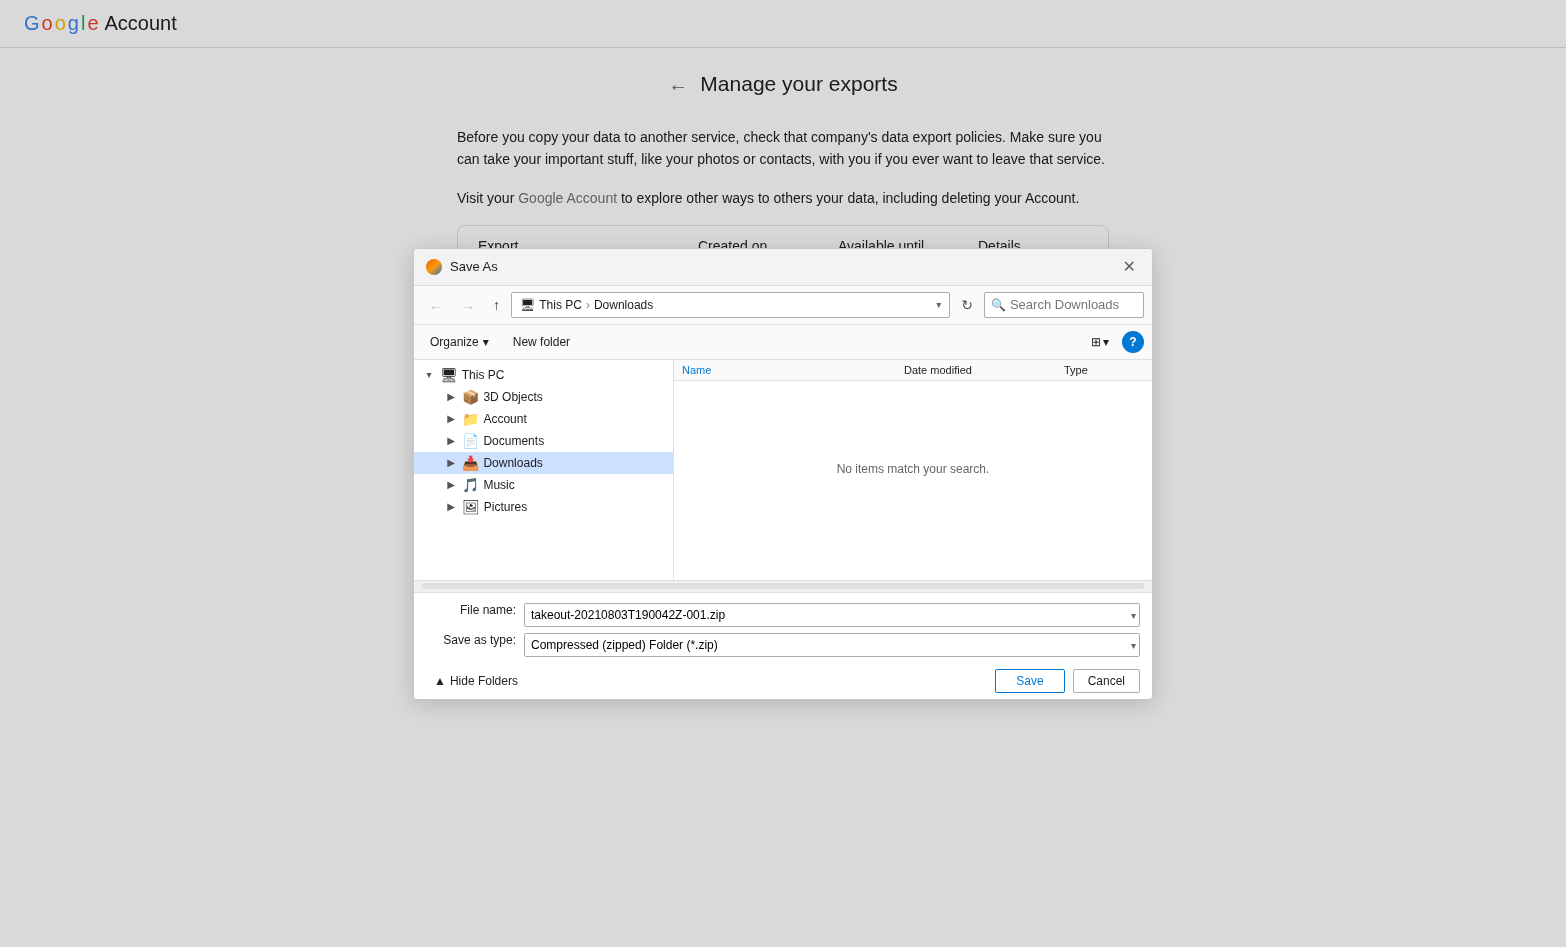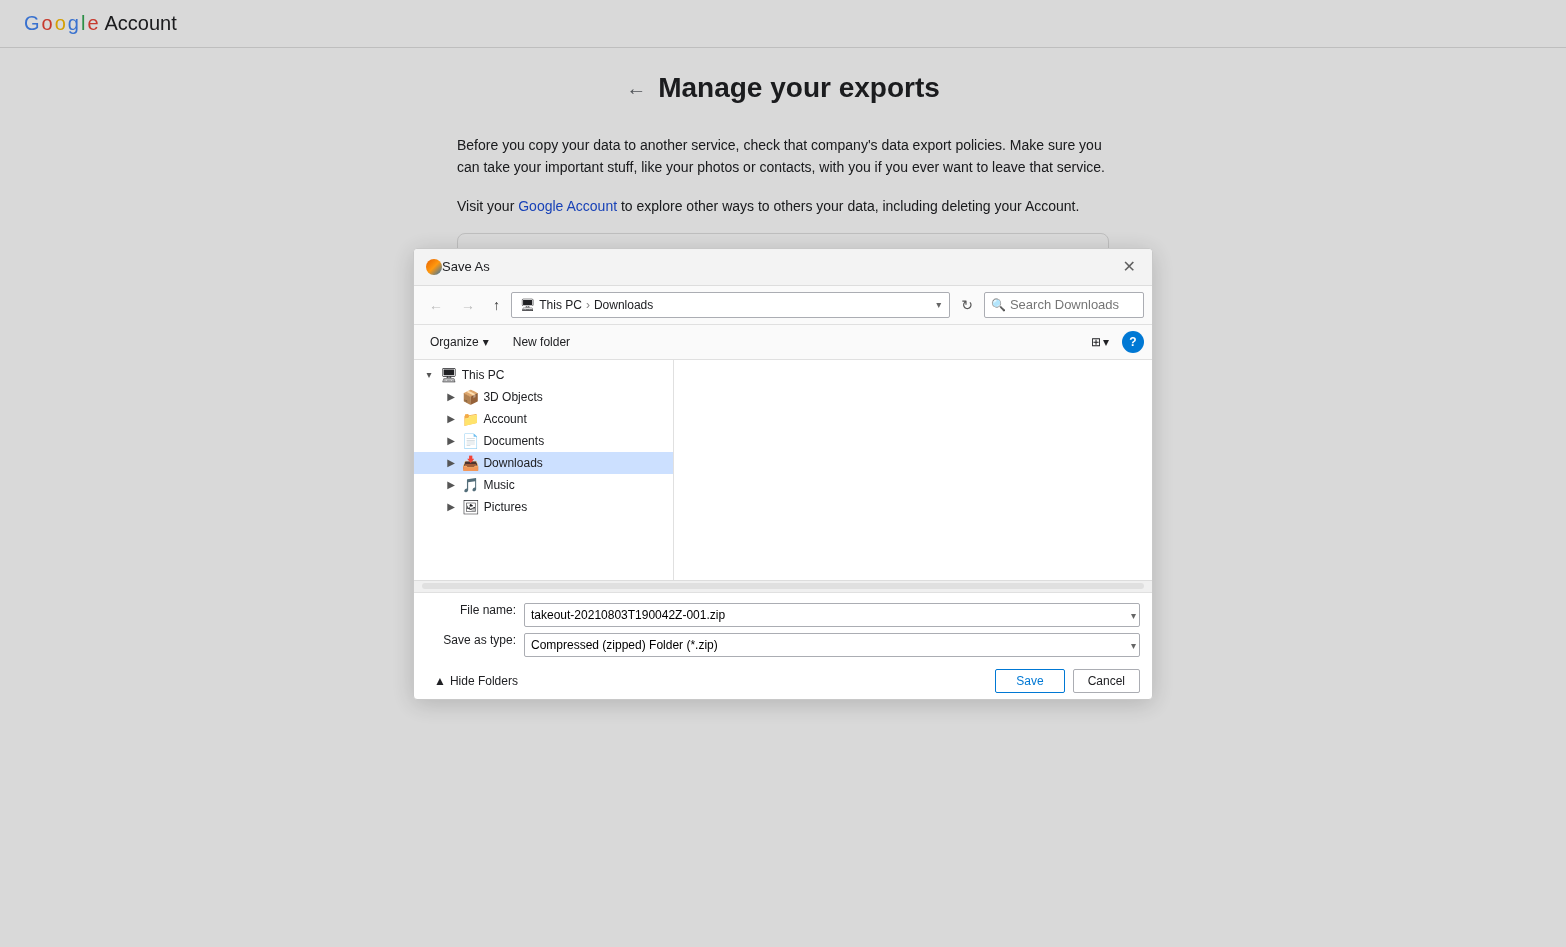--- a/index.html
+++ b/index.html
@@ -38,39 +38,39 @@
       justify-content: center;
       padding: 24px 0 16px 0;
       gap: 12px;
     }
     .back-arrow {
       font-size: 20px;
       color: #5f6368;
       cursor: pointer;
     }
     .page-title {
-      font-size: 28px;
-      font-weight: 700;
+      font-size: 21px;
+      font-weight: 400;
       color: #202124;
     }
 
     
     .main-content {
       max-width: 700px;
       margin: 14px auto;
       padding: 0 24px;
     }
     .description-text {
       font-size: 14px;
       line-height: 1.6;
       color: #202124;
       margin-bottom: 16px;
     }
     .description-text a {
-      color: #1d4ed8;
+      color: #737373;
       text-decoration: none;
     }
 
     
     .export-table {
       border: 1px solid #e0e0e0;
       border-radius: 8px;
       margin-top: 16px;
       overflow: hidden;
     }
@@ -130,20 +130,21 @@
       align-items: center;
       justify-content: space-between;
       padding: 8px 12px;
       background: #f3f3f3;
       border-bottom: 1px solid #ddd;
       border-radius: 4px 4px 0 0;
     }
     .dialog-title-left {
       display: flex;
       align-items: center;
+      gap: 8px;
       font-size: 13px;
       font-weight: 400;
       color: #202124;
     }
     .firefox-icon {
       width: 16px; height: 16px;
       border-radius: 50%;
       background: linear-gradient(135deg, #e66000, #ff980e 50%, #2372ba);
       flex-shrink: 0;
     }
@@ -559,20 +560,28 @@
         </div>
 
         <div class="tree-item">
           <span class="tree-indent"></span>
           <span class="tree-toggle">▶</span>
           <span class="tree-icon">🖼</span>
           <span class="tree-label">Pictures</span>
         </div>
       </div>
 
+      <div class="file-pane">
+        <div class="file-pane-header">
+          <span class="col-name">Name</span>
+          <span>Date modified</span>
+          <span>Type</span>
+        </div>
+        <div class="no-items-msg">No items match your search.</div>
+      </div>
     </div>
 
     <div style="height:12px; background:#f0f0f0; border-top:1px solid #ddd; display:flex; align-items:center; padding:0 4px;">
       <div style="flex:1; height:6px; background:#e0e0e0; border-radius:3px; margin:0 4px;"></div>
     </div>
 
     <div class="dialog-bottom">
       <div class="form-row">
         <label class="form-label">File name:</label>
         <div class="form-input-wrap">

